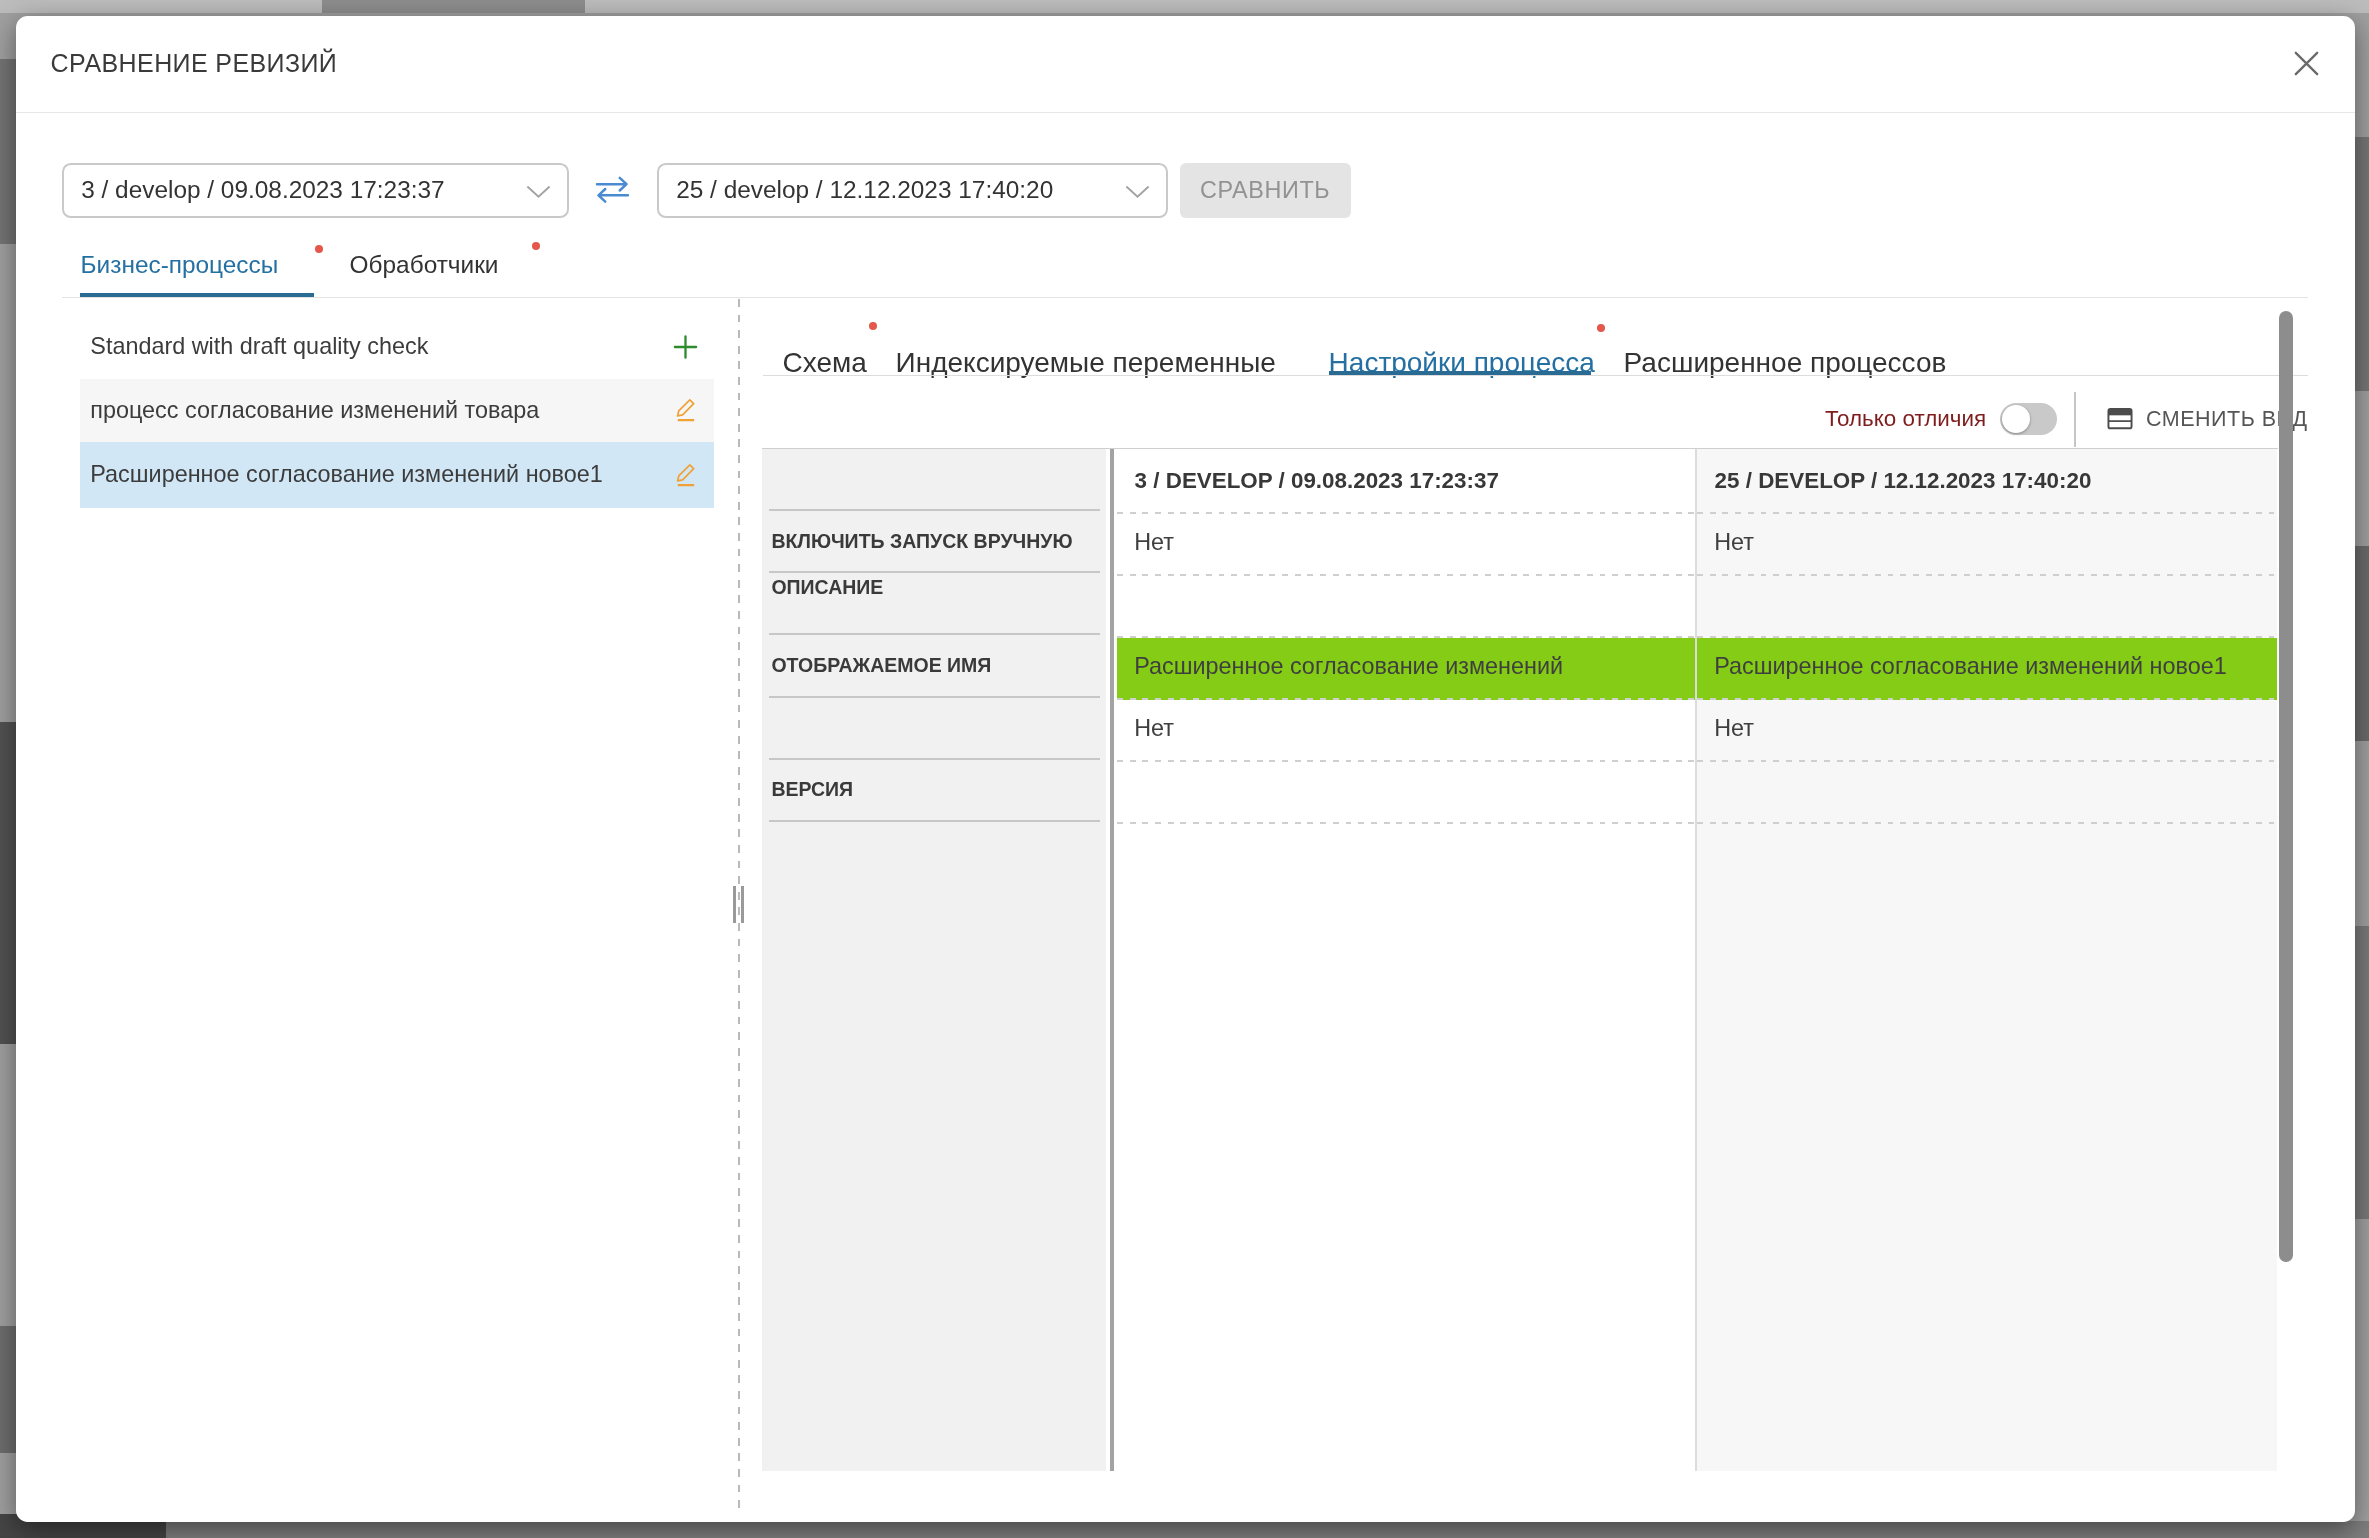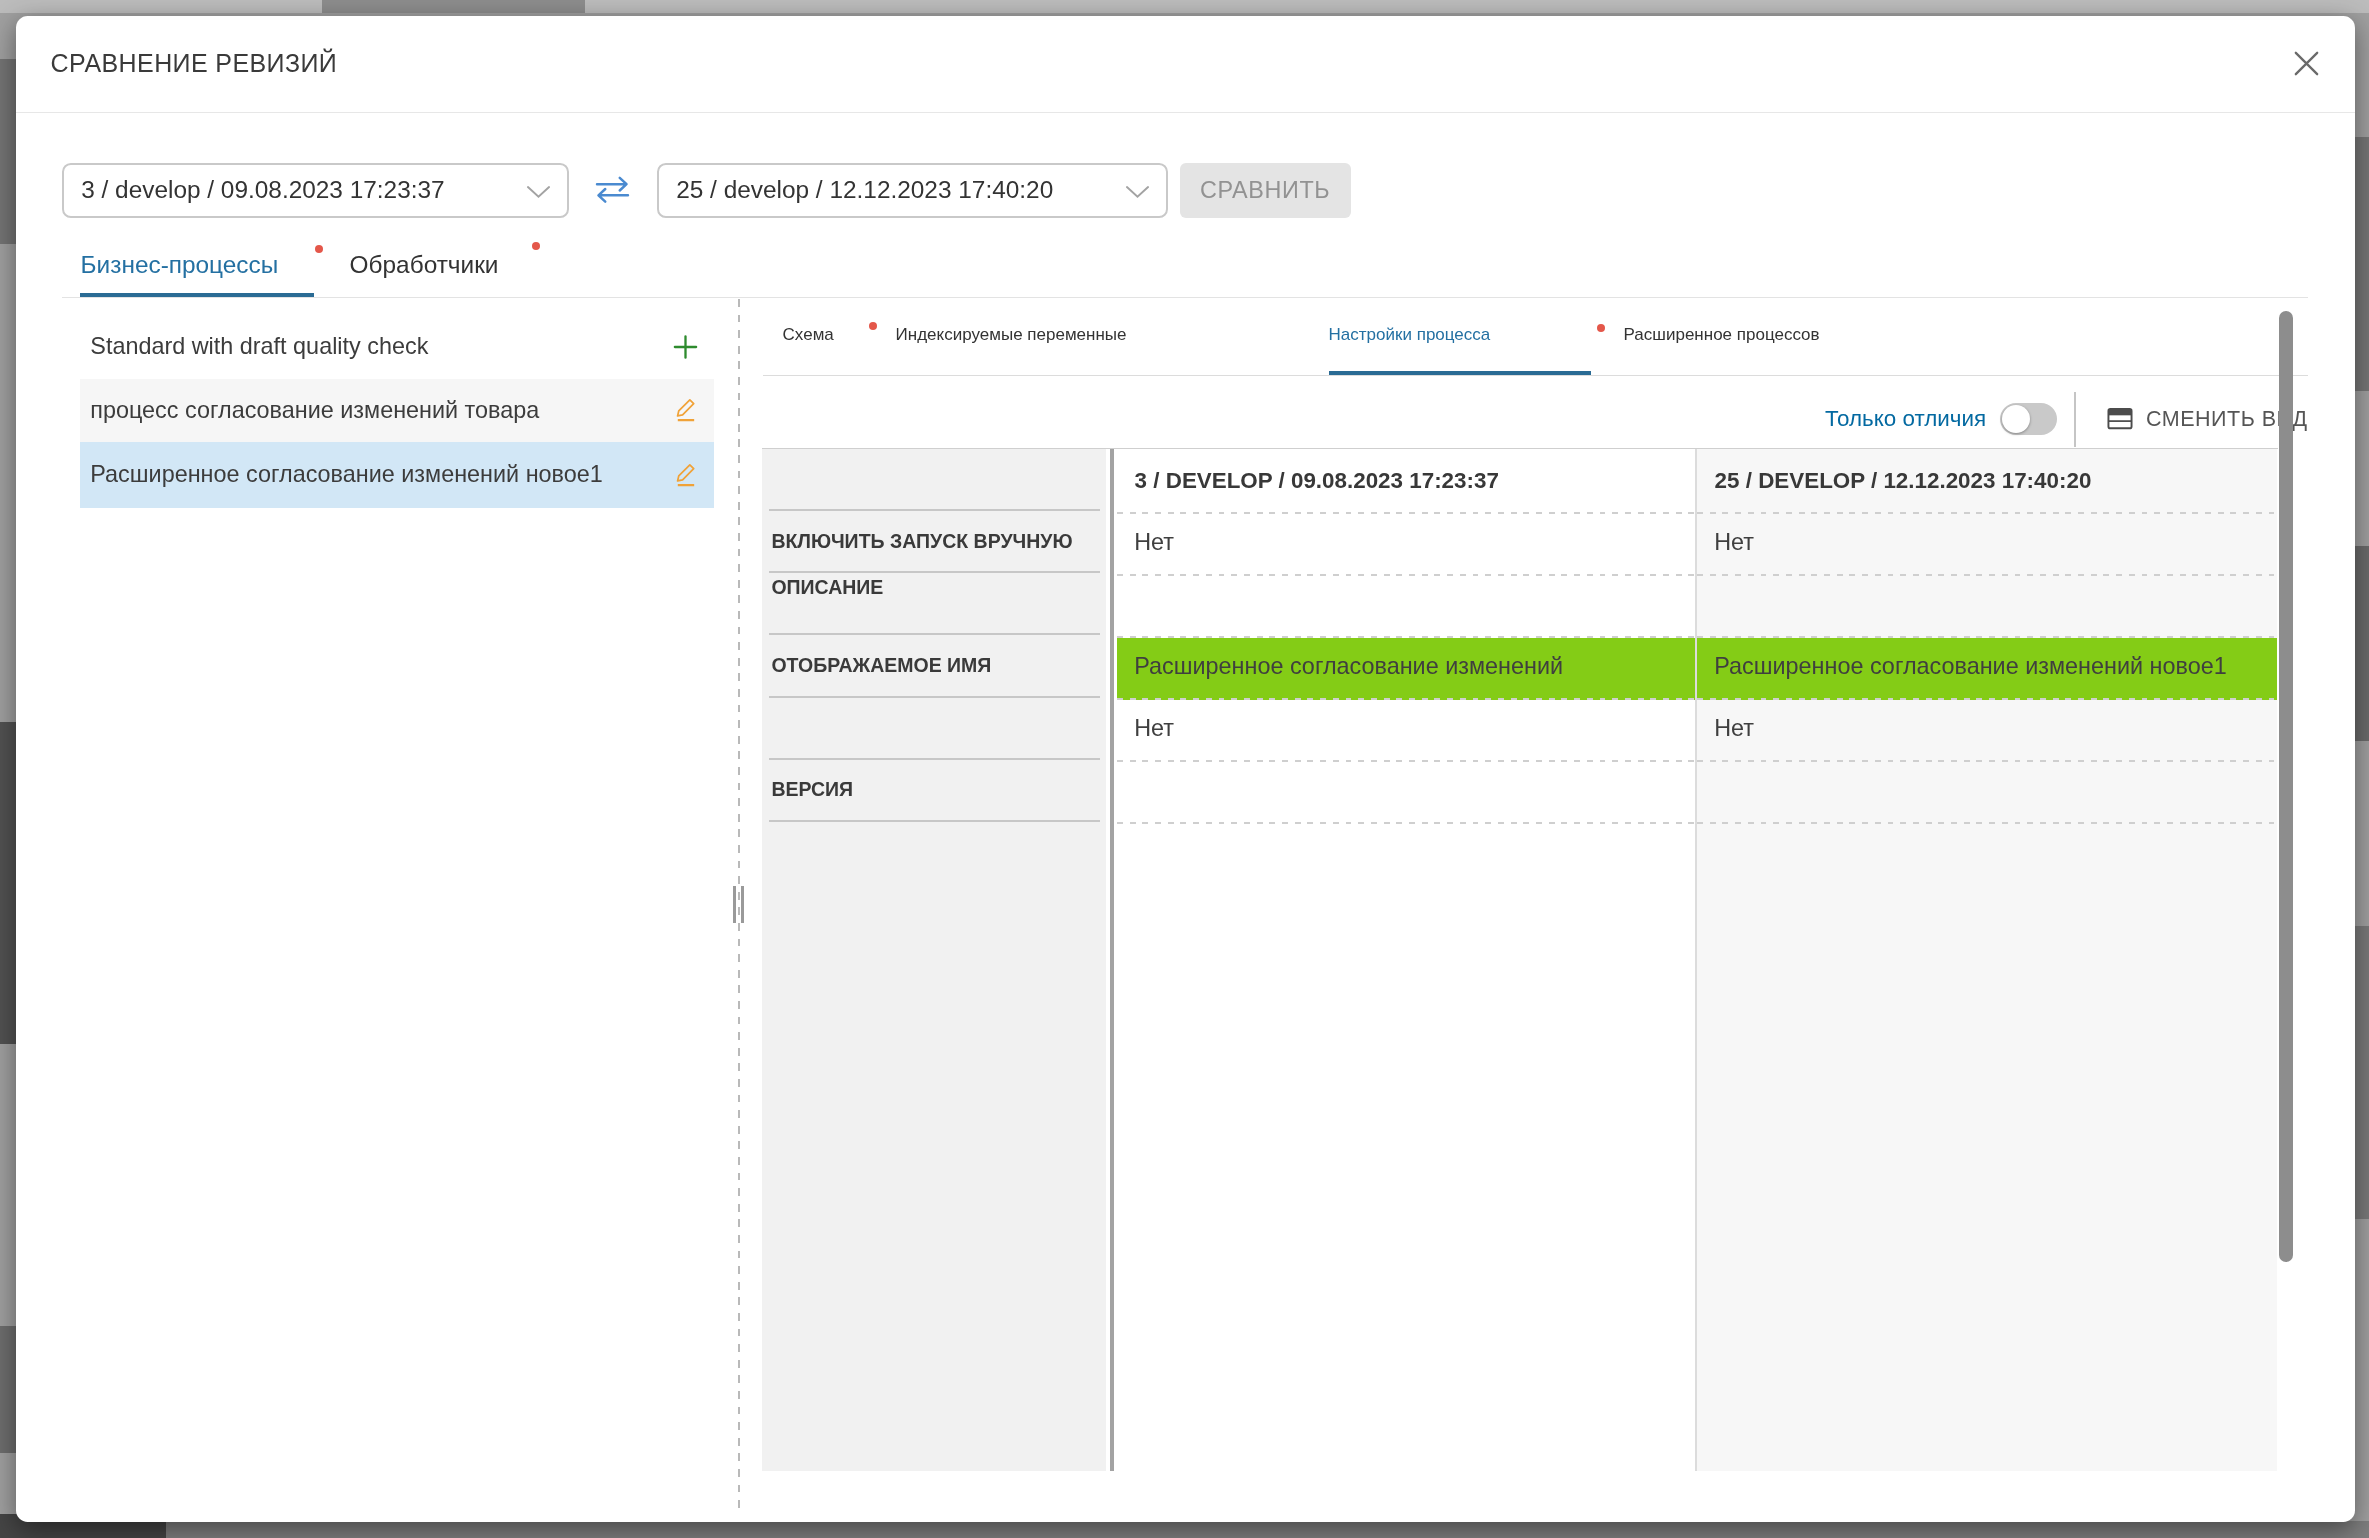--- a/index.html
+++ b/index.html
@@ -54,29 +54,29 @@
   .list-item.selected{background:#d2e7f6;}
   .li-label{font-size:23.4px;color:#3c3c3c;padding-left:10.7px;white-space:nowrap;}
   .li-icon{position:absolute;right:13.7px;top:50%;transform:translateY(-50%);width:29px;height:29px;cursor:pointer;}
 
   
   .v-divider{left:722px;top:283px;width:2px;height:1211px;
      background-image:repeating-linear-gradient(180deg,#b9b9b9 0 7.8px,transparent 7.8px 15.6px);}
   .v-handle-bar{width:3.9px;height:37px;background:#9a9a9a;}
 
   
-  .rtab{top:304px;height:29px;font-size:17px;line-height:29px;color:#333;cursor:pointer;}
+  .rtab{top:332px;height:29px;font-size:28px;line-height:29px;color:#333;cursor:pointer;}
   .rtab.active{color:#2470a2;}
   .rtabs-border{left:747px;top:359px;width:1545px;height:1px;background:#dcdcdc;}
   .rtab-underline{left:1313px;top:355px;width:262px;height:4.9px;background:#2a6b94;}
 
   
   .toolbar{left:1463px;top:376px;width:829px;height:55px;display:flex;align-items:center;
            justify-content:flex-end;}
-  .only-diff-label{font-size:22.4px;color:#0369a1;}
+  .only-diff-label{font-size:22.4px;color:#7f1d1d;}
   .toggle{width:57px;height:32px;border-radius:16.6px;background:#c9c9c9;position:relative;
           margin-left:13.7px;cursor:pointer;flex:0 0 auto;}
   .toggle .knob{position:absolute;left:2px;top:2px;width:28px;height:28px;border-radius:50%;
           background:#fff;box-shadow:0 1px 2.9px rgba(0,0,0,.35);}
   .tb-divider{width:2px;height:55px;background:#c5c5c5;margin-left:17.6px;}
   .change-view{display:flex;align-items:center;margin-left:31px;cursor:pointer;}
   .change-view .cv-label{font-size:21.5px;color:#555;letter-spacing:0.5px;margin-left:12.7px;}
 
   
   .cmp-table{left:746px;top:432px;width:1516px;height:1023px;}

